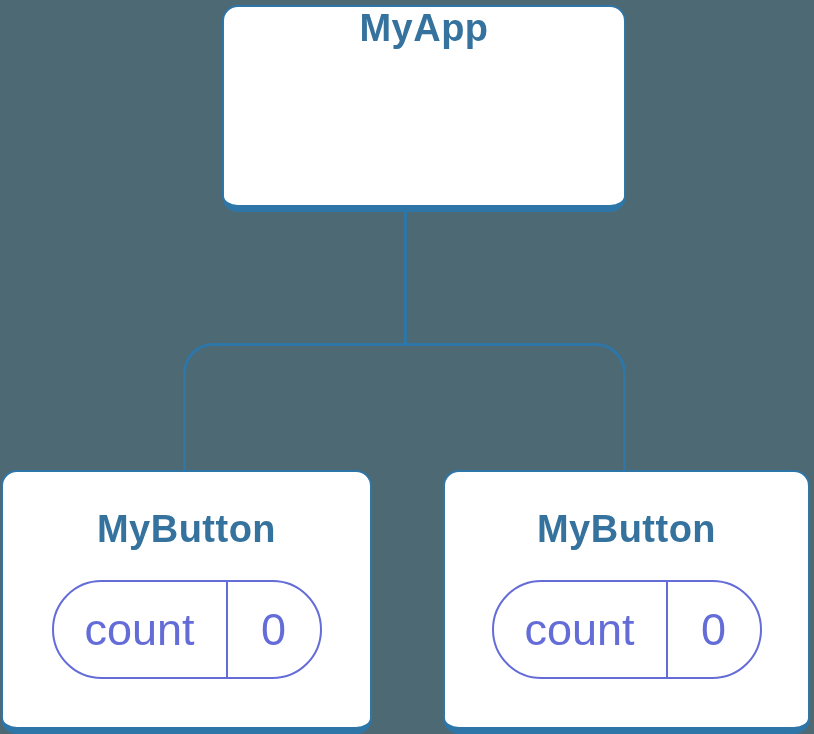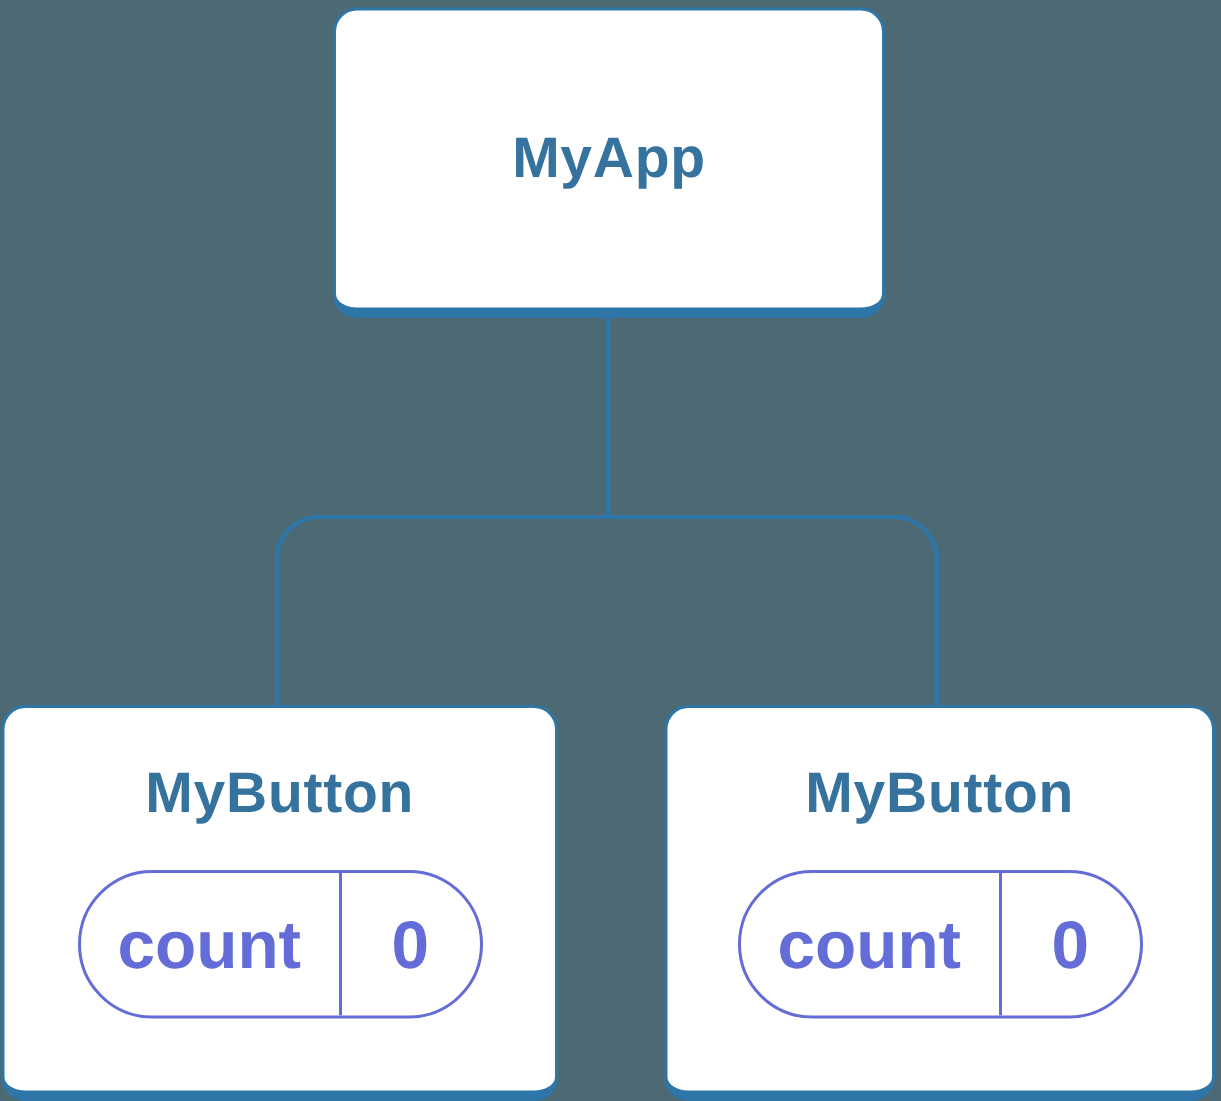--- a/index.html
+++ b/index.html
@@ -26,22 +26,22 @@
     background: var(--card_bg);
     border: 2px solid var(--blue);
     border-bottom: 7px solid var(--blue);
     border-radius: 16px;
     display: flex;
     flex-direction: column;
     align-items: center;
   }
   .card-root {
     left: 222px; top: 5px;
-    width: 368px; height: 207px;
-    justify-content: center;
+    width: 404px; height: 207px;
+    justify-content: flex-start;
   }
   .card-child-left  { left: 1px;   top: 470px; width: 371px; height: 264px; }
   .card-child-right { left: 443px; top: 470px; width: 367px; height: 264px; }
   .node-title {
     color: var(--title);
     font-size: 38px;
     font-weight: 600;
     letter-spacing: 0.5px;
   }
   .card-child-left .node-title,
@@ -52,21 +52,21 @@
   .state-pill {
     margin-top: 26px;
     width: 270px;
     height: 99px;
     border: 2px solid var(--purple);
     border-radius: 60px;
     display: flex;
     align-items: stretch;
     color: var(--purple);
     font-size: 45px;
-    font-weight: 700;
+    font-weight: 400;
     overflow: hidden;
   }
   .state-name-cell {
     flex: 1 1 auto;
     display: flex;
     align-items: center;
     justify-content: center;
   }
   .state-value-cell {
     width: 94px;

